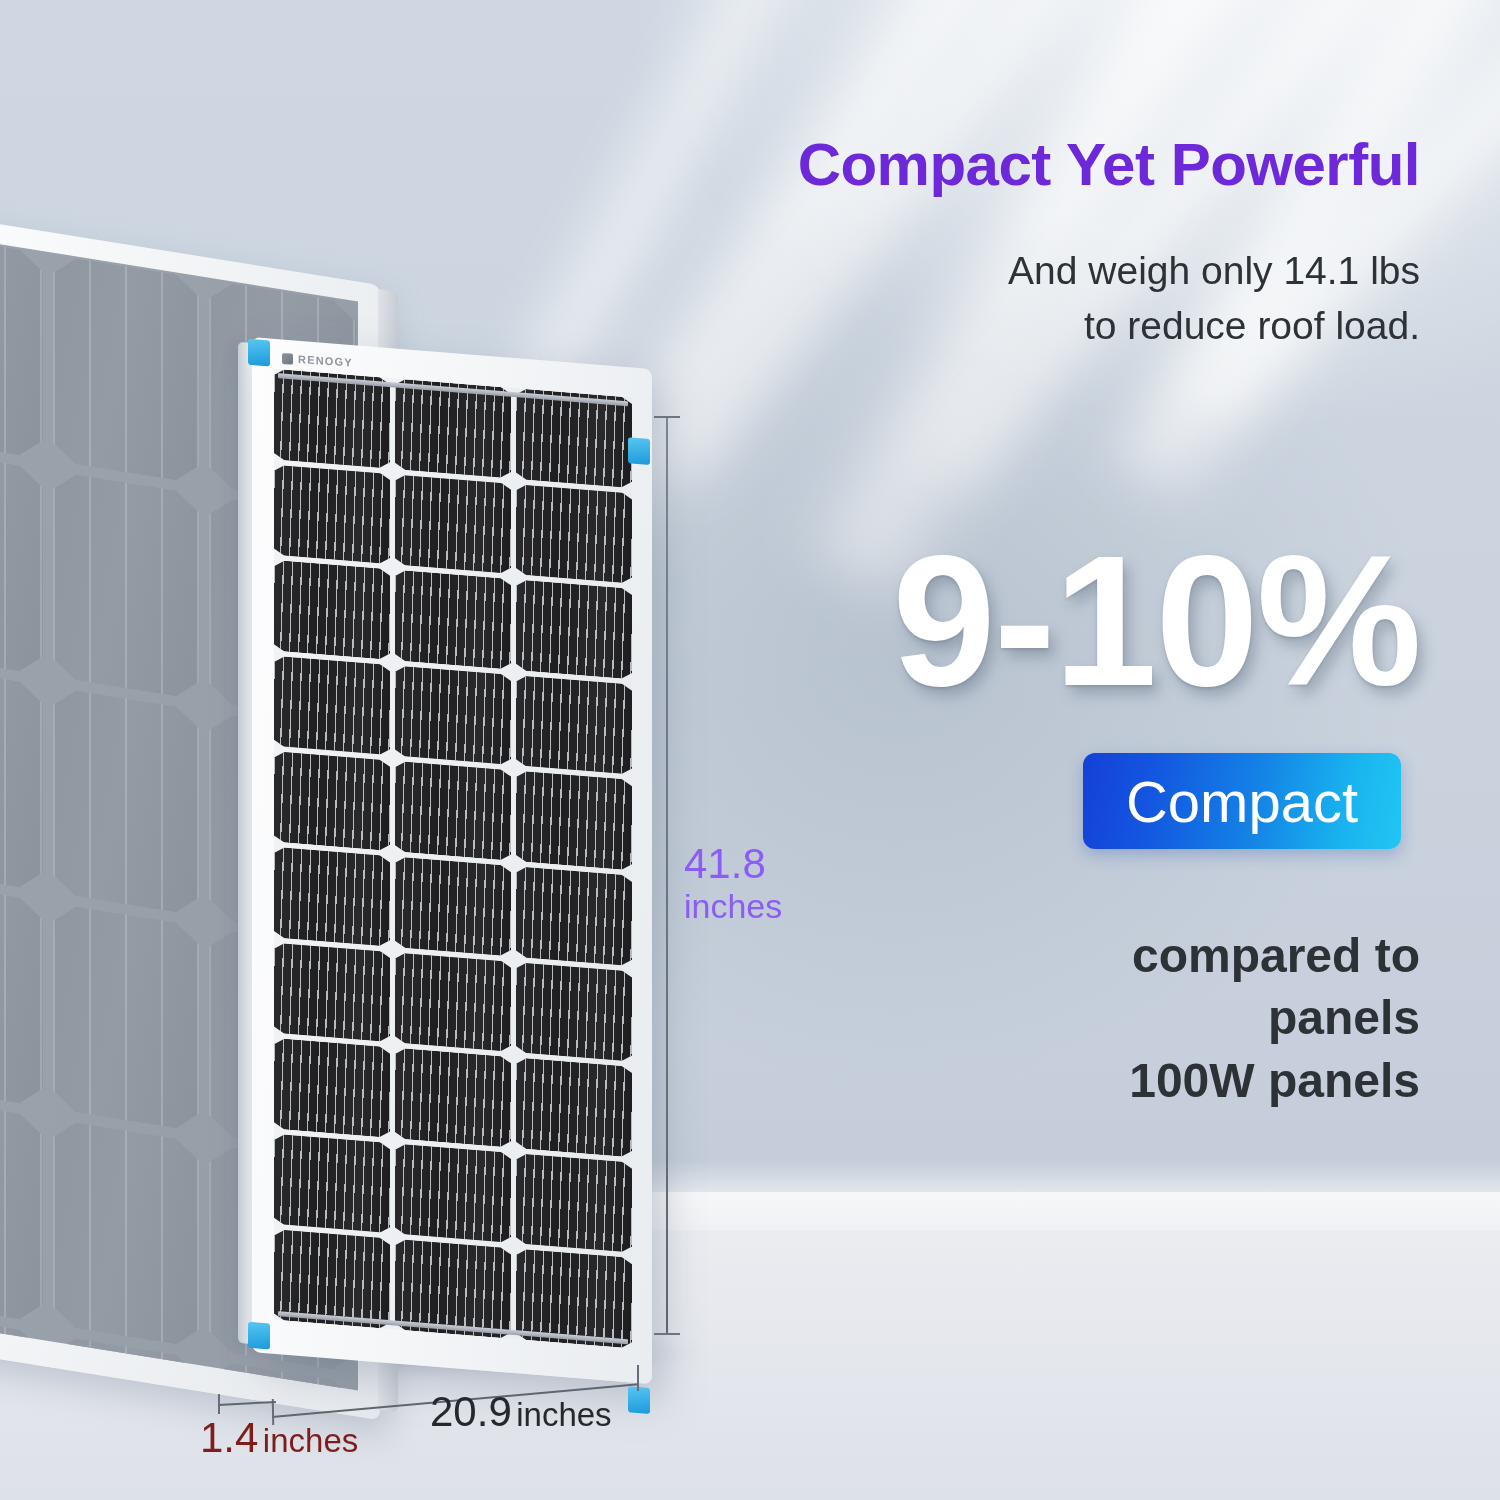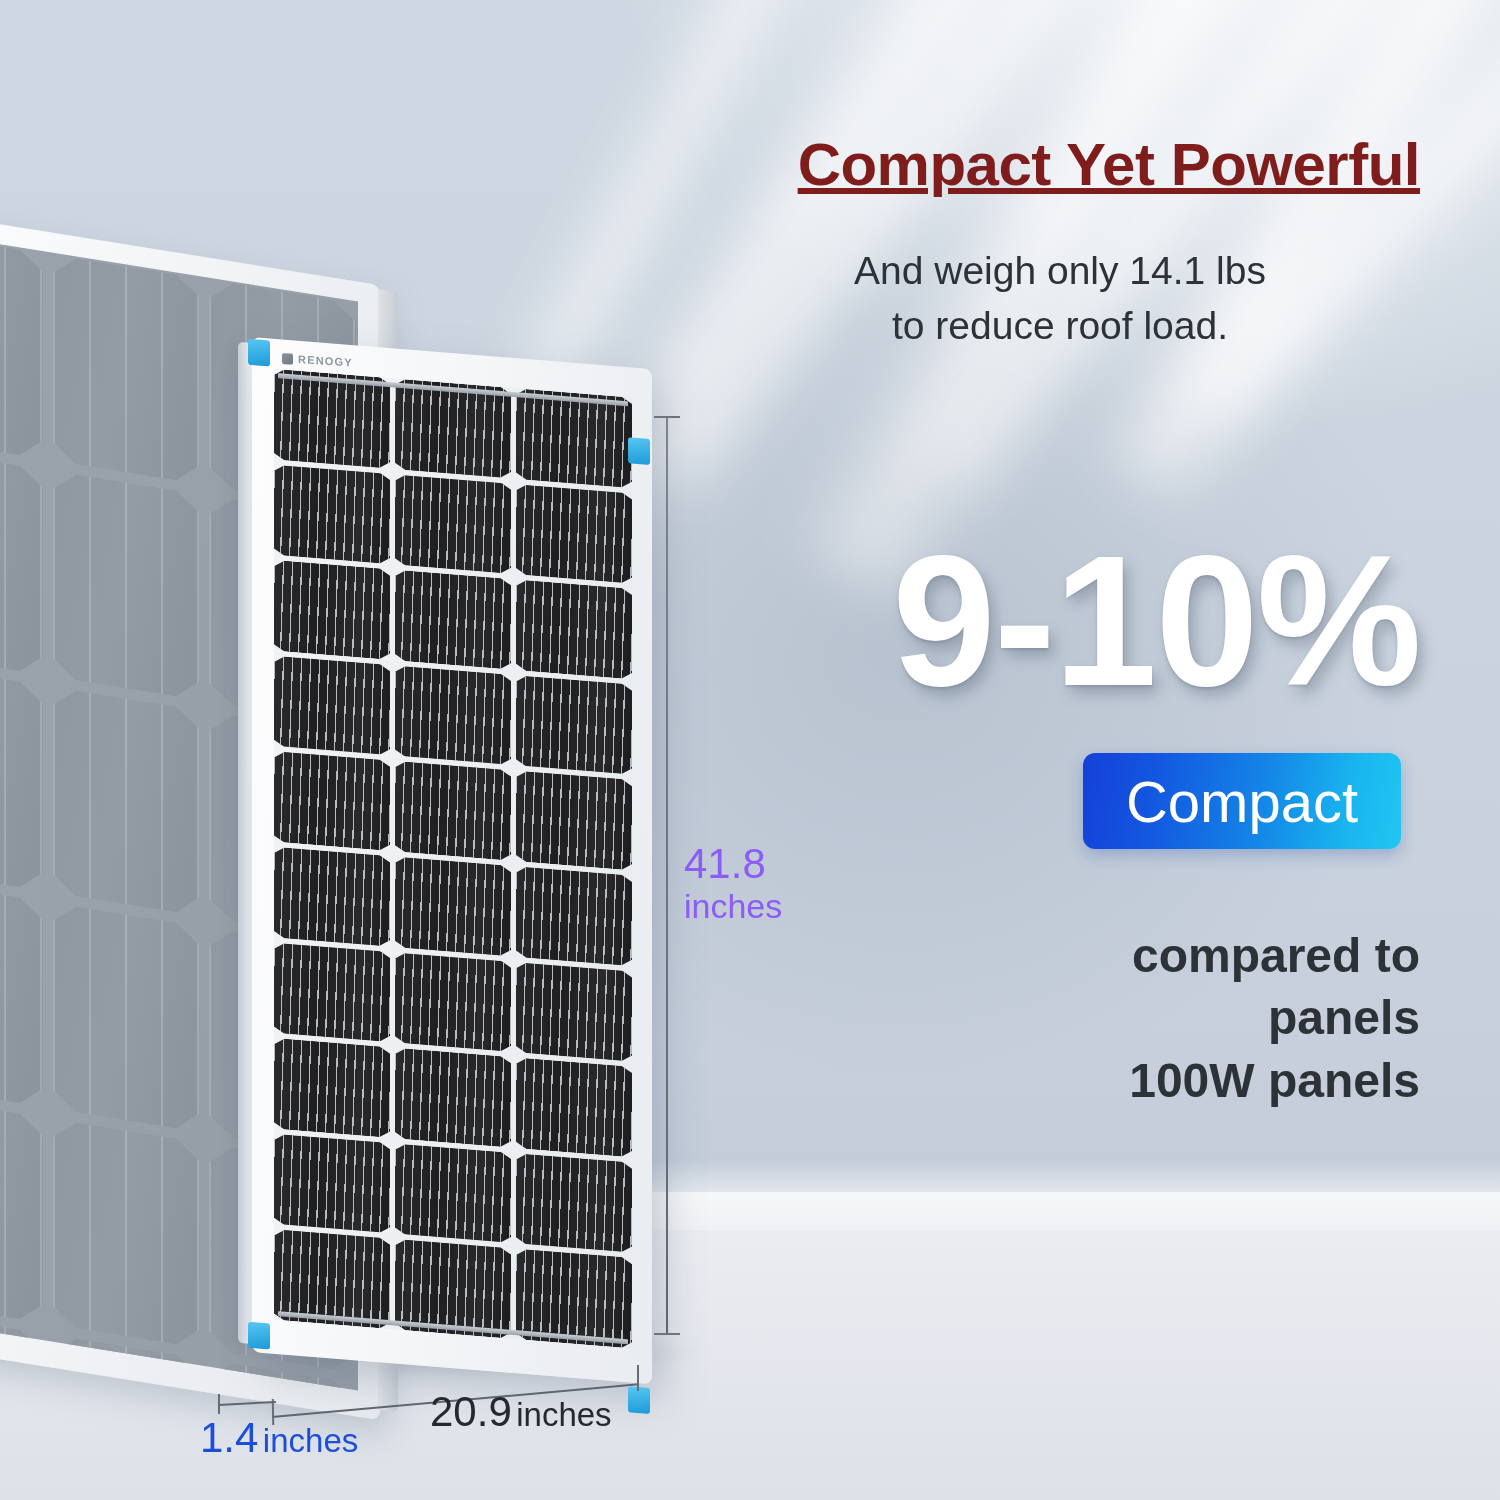--- a/index.html
+++ b/index.html
@@ -58,29 +58,28 @@
   }
 
   
   .headline {
     position: absolute;
     left: 560px; top: 133px; width: 860px;
     text-align: right;
     font-size: 60px;
     font-weight: 700;
     letter-spacing: -0.5px;
-    color: #7f1d1d;
+    color: #6d28d9;
     line-height: 1.08;
     white-space: nowrap;
-    text-decoration: underline;
   }
   .subline {
     position: absolute;
     left: 700px; top: 243px; width: 720px;
-    text-align: center;
+    text-align: right;
     font-size: 39px;
     font-weight: 400;
     color: #2d3237;
     line-height: 1.42;
   }
   .subline div { white-space: nowrap; }
 
   .big-stat {
     position: absolute;
     left: 560px; top: 528px; width: 860px;
@@ -176,21 +175,21 @@
   }
 
   .lbl-width {
     position: absolute;
     left: 430px; top: 1388px;
     color: #24292e; white-space: nowrap;
   }
   .lbl-depth {
     position: absolute;
     left: 200px; top: 1414px;
-    color: #1d4ed8; white-space: nowrap;
+    color: #7f1d1d; white-space: nowrap;
   }
   .lbl-width .num, .lbl-depth .num { font-size: 42px; }
   .lbl-width .unit, .lbl-depth .unit { font-size: 33px; }
 
   
   .back-panel {
     position: absolute;
     left: -120px; top: 205px;
     width: 500px; height: 1135px;
     transform: skewY(9.1deg);

